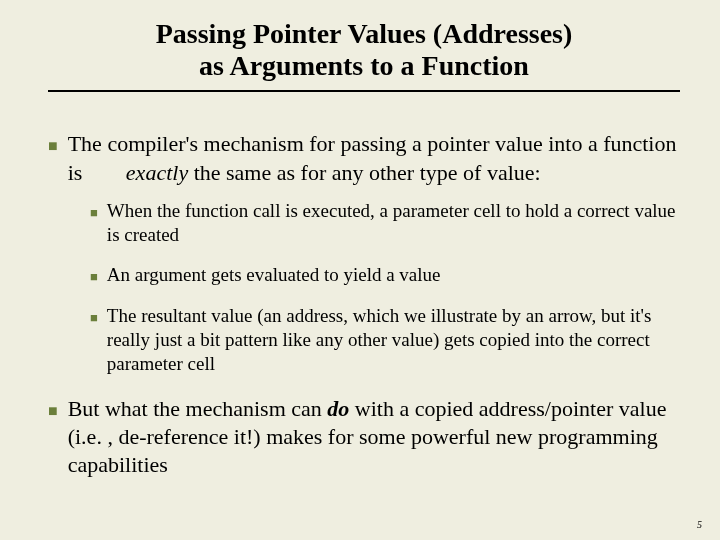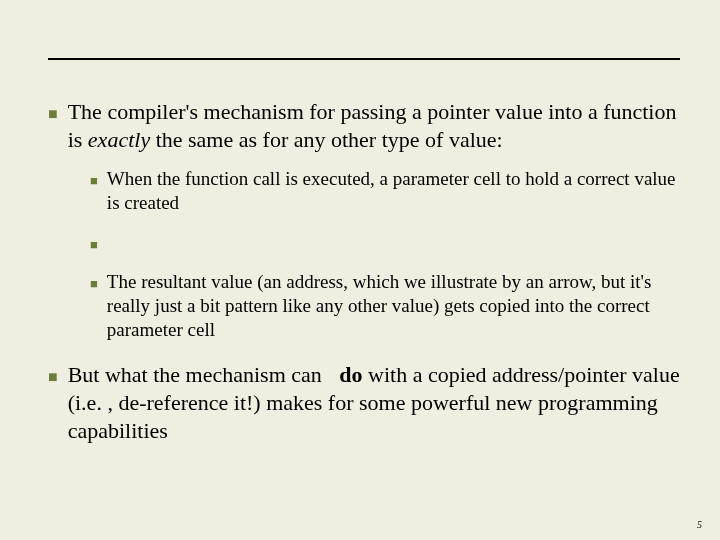--- a/index.html
+++ b/index.html
@@ -64,57 +64,59 @@
     line-height: 1.28;
     margin-bottom: 16px;
   }
   .bullet-l2 .sq {
     color: #6b7f3b;
     font-size: 13px;
     margin-right: 9px;
     margin-top: 6px;
     flex: 0 0 auto;
   }
-  .em { font-style: italic; }
-  .bi { font-weight: bold; margin-left: 12px; }
+  .em { font-style: italic; margin-left: 38px; }
+  .bi { font-style: italic; font-weight: bold; }
   .pagenum {
     position: absolute;
     bottom: 10px;
     right: 18px;
     font-size: 10px;
     font-style: italic;
     color: #000;
   }
 </style>
 </head>
 <body>
 
 <div class="slide">
 
   <div class="title-wrap">
     <div class="title">
-      <br>
+      <span>Passing Pointer Values (Addresses)</span><br>
+      <span>as Arguments to a Function</span>
     </div>
   </div>
   <hr class="title-rule">
 
   <div class="bullet-l1">
     <span class="sq">■</span>
     <span>
       <span>The compiler's mechanism for passing a pointer value into a function is </span><span class="em">exactly</span><span> the same as for any other type of value:</span>
     </span>
   </div>
 
   <div class="sub-list">
     <div class="bullet-l2">
       <span class="sq">■</span>
       <span>When the function call is executed, a parameter cell to hold a correct value is created</span>
     </div>
     <div class="bullet-l2">
       <span class="sq">■</span>
+      <span>An argument gets evaluated to yield a value</span>
     </div>
     <div class="bullet-l2">
       <span class="sq">■</span>
       <span>The resultant value (an address, which we illustrate by an arrow, but it's really just a bit pattern like any other value) gets copied into the correct parameter cell</span>
     </div>
   </div>
 
   <div class="bullet-l1">
     <span class="sq">■</span>
     <span>

